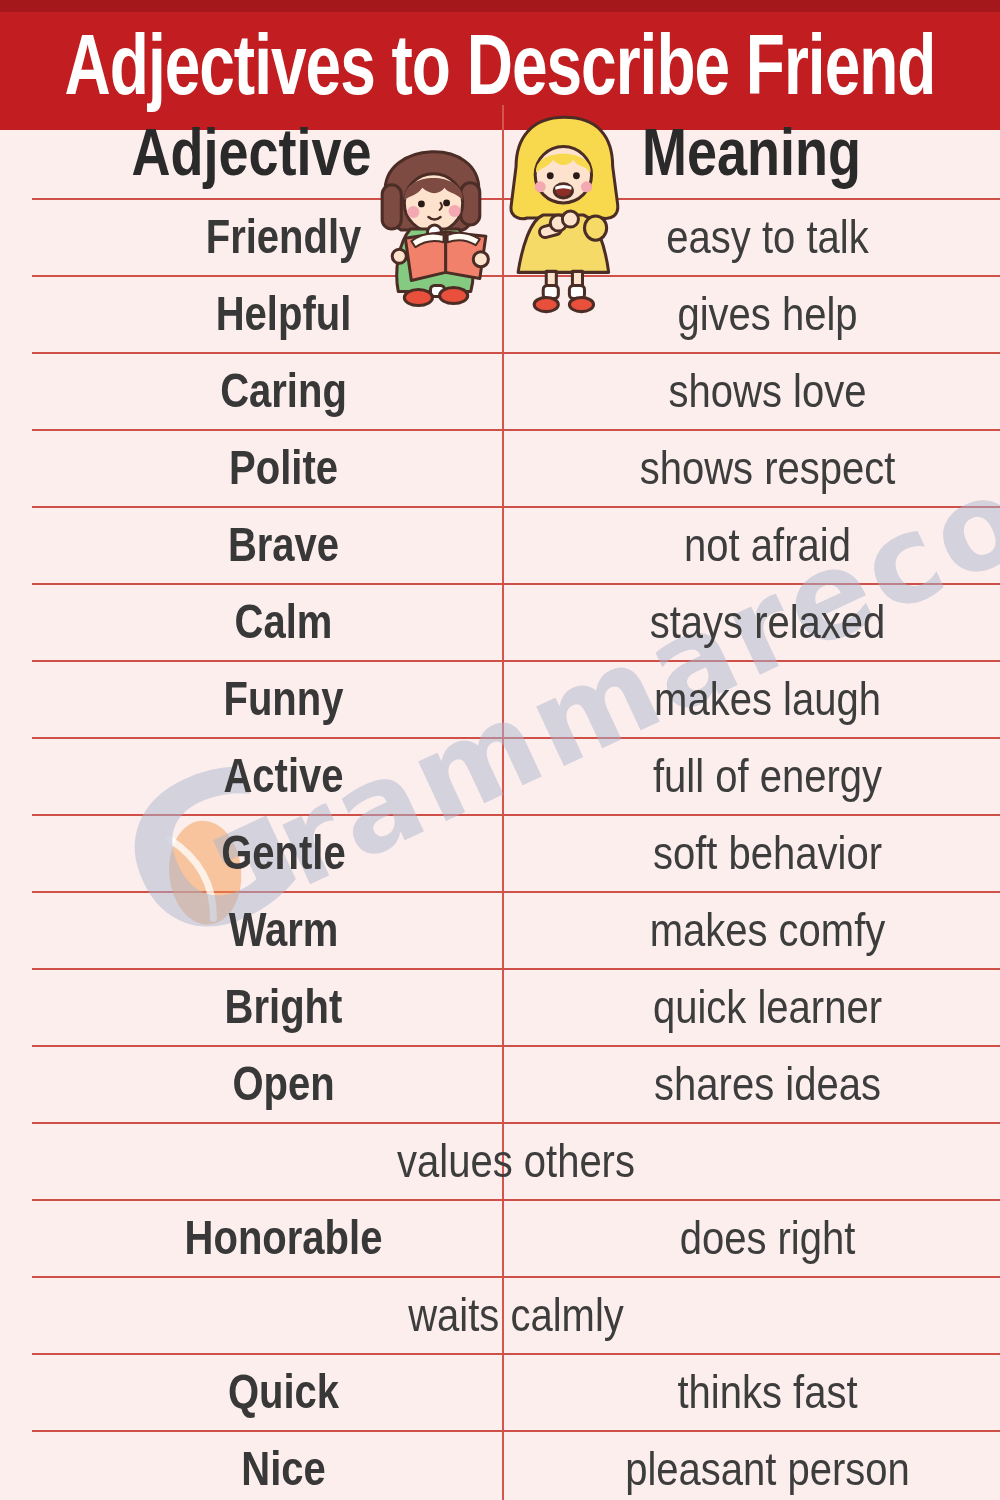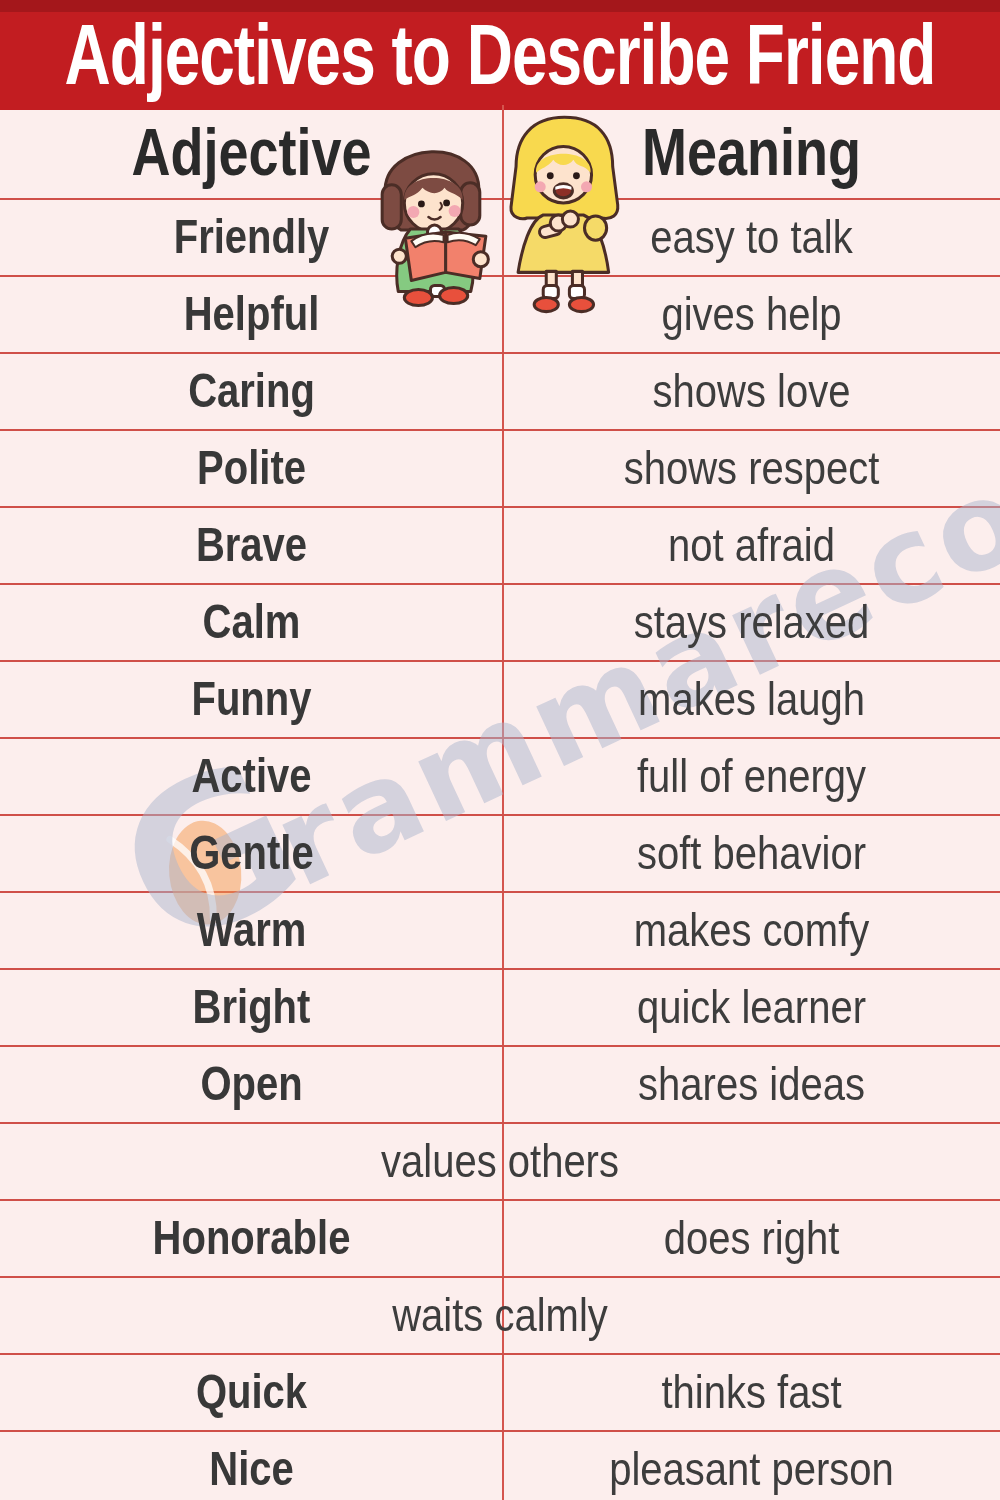--- a/index.html
+++ b/index.html
@@ -3,39 +3,39 @@
 <meta charset="utf-8">
 <style>
   html,body{margin:0;padding:0;}
   body{
     width:1000px;height:1500px;position:relative;overflow:hidden;
     background:#fceeed;
     font-family:"Liberation Sans",sans-serif;
   }
   
   .header-band{
-    position:absolute;left:0;top:0;width:1000px;height:110px;
+    position:absolute;left:0;top:0;width:1000px;height:130px;
     background:#c21d21;display:flex;align-items:center;justify-content:center;
   }
   .header-top-strip{
     position:absolute;left:0;top:0;width:1000px;height:12px;background:#a4171b;
   }
   .page-title{
     display:inline-block;color:#ffffff;font-weight:bold;font-size:64px;
     letter-spacing:-1px;white-space:nowrap;
     transform:scaleY(1.32);transform-origin:center 58%;
     margin-top:4px;
   }
   
   .table{
     position:absolute;left:0;top:105px;width:1000px;bottom:0;
     display:flex;flex-direction:column;overflow:hidden;
   }
   .colheader-row{height:93px;display:flex;flex:0 0 auto;}
-  .row{height:77px;flex:0 0 auto;display:flex;border-top:2px solid #cf4f49;box-sizing:border-box;}
+  .row{height:77px;flex:0 0 auto;display:flex;border-top:2px solid #cf4f49;box-sizing:border-box;margin-left:32px;}
   .cell{display:flex;align-items:center;justify-content:center;}
   .cell.left{width:503px;}
   .cell.right{flex:1;}
   .colheader-text{
     display:inline-block;font-weight:bold;font-size:54px;color:#2a2a2a;
     transform:scaleY(1.22);position:relative;z-index:2;white-space:nowrap;
   }
   .adj{
     display:inline-block;font-weight:bold;font-size:40px;color:#383838;
     transform:scaleY(1.18);position:relative;z-index:2;white-space:nowrap;

